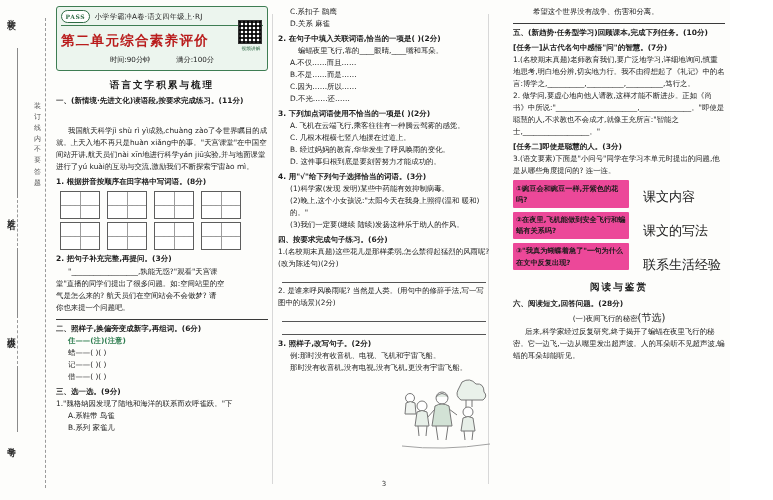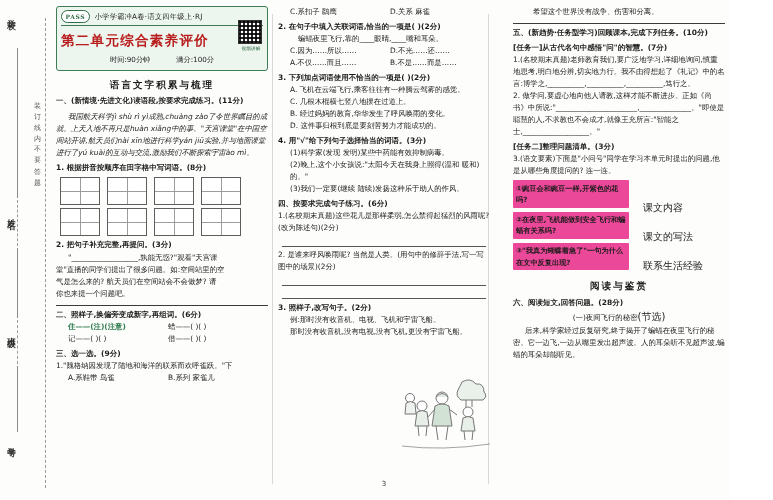--- a/index.html
+++ b/index.html
@@ -113,29 +113,29 @@
   .qr-cap { font-size: 4.6px; color: #2f6b45; margin-top: .5px; letter-spacing: .2px;}
 
   
   .banner {
     text-align: center;
     font-size: 9.6px; font-weight: bold; letter-spacing: 2px;
     color: #1a1a1a; margin: 4px 0 3px 0;
   }
 
   
-  .q { margin-top: 4px; font-style: italic; }
+  .q { margin-top: 18px; }
   .sec-head { font-weight: bold; font-size: 7.5px; margin-top: 3px; }
   .tag {
     color: #2f7d50; font-weight: bold;
   }
   .ind1 { text-indent: 12px; }
   .ind2 { padding-left: 12px; }
   .ind3 { padding-left: 20px; }
-  .opts { display: flex; }
+  .opts { display: flex; flex-direction: column; }
   .opts > div { flex: 1; }
   .hr-ans { border: 0; border-top: 1px solid #555; margin: 12px 4px 2px 4px; }
   .divider {
     border: 0; border-top: 1.1px solid #3a3a3a; margin: 5px 0 3px 0;
   }
 
   
   .tzg-row { display: flex; gap: 7px; margin: 3px 0 3px 4px; }
   .tzg {
     width: 40px; height: 28px;
@@ -158,21 +158,21 @@
     background: #ec4899;
     border-radius: 1px;
     padding: 2.5px 3px;
     margin-bottom: 4px;
     font-size: 7.2px;
     line-height: 1.55;
     font-weight: bold;
   }
   .match-right {
     display: flex; flex-direction: column; justify-content: flex-end;
-    font-size: 10px; padding-top: 6px; gap: 13px;
+    font-size: 13px; padding-top: 6px; gap: 13px;
   }
 
   
   .illus {
     position: absolute; right: -2px; top: 370px;
     width: 92px; height: 78px; opacity: .92;
   }
 
   .pagenum {
     position: absolute; left: 0; right: 0; bottom: 4px;
@@ -269,26 +269,26 @@
 
   <div class="col" id="col2">
     <div class="opts ind2">
       <div>C.系扣子   鹞鹰</div>
       <div>D.关系   麻雀</div>
     </div>
 
     <div class="sec-head">2. 在句子中填入关联词语,恰当的一项是(    )(2分)</div>
     <div class="ind3">蝙蝠夜里飞行,靠的____眼睛,____嘴和耳朵。</div>
     <div class="opts ind2">
+      <div>A.不仅……而且……</div>
+      <div>B.不是……而是……</div>
+    </div>
+    <div class="opts ind2">
       <div>C.因为……所以……</div>
       <div>D.不光……还……</div>
-    </div>
-    <div class="opts ind2">
-      <div>A.不仅……而且……</div>
-      <div>B.不是……而是……</div>
     </div>
 
     <div class="sec-head">3. 下列加点词语使用不恰当的一项是(    )(2分)</div>
     <div class="ind2">A. 飞机在云端飞行,乘客往往有一种腾云驾雾的感觉。</div>
     <div class="ind2">C. 几根木棍横七竖八地摆在过道上。</div>
     <div class="ind2">B. 经过妈妈的教育,华华发生了呼风唤雨的变化。</div>
     <div class="ind2">D. 这件事归根到底是要刻苦努力才能成功的。</div>
 
     <div class="sec-head">4. 用"√"给下列句子选择恰当的词语。(3分)</div>
     <div class="ind2">(1)科学家(发现   发明)某些中药能有效抑制病毒。</div>
@@ -342,21 +342,21 @@
   <div class="col" id="col3">
     <div class="ind3">希望这个世界没有战争、伤害和分离。</div>
 
     <hr class="divider">
 
     <div class="sec-head">五、(新趋势·任务型学习)回顾课本,完成下列任务。(10分)</div>
     <div class="sec-head">[任务一]从古代名句中感悟"问"的智慧。(7分)</div>
     <div>1.(名校期末真题)老师教育我们,要广泛地学习,详细地询问,慎重地思考,明白地分辨,切实地力行。我不由得想起了《礼记》中的名言:博学之,__________,__________,__________,笃行之。</div>
     <div>2. 做学问,要虚心地向他人请教,这样才能不断进步。正如《尚书》中所说:"______________________,______________。"即使是聪慧的人,不求教也不会成才,就像王充所言:"智能之士,__________________。"</div>
 
-    <div class="sec-head">[任务二]整理问题清单。(3分)</div>
+    <div class="sec-head">[任务二]即使是聪慧的人。(3分)</div>
     <div>3.(语文要素)下面是"小问号"同学在学习本单元时提出的问题,他是从哪些角度提问的? 连一连。</div>
 
     <div class="match">
       <div class="match-left">
         <div class="match-item">①豌豆会和豌豆一样,开紫色的花吗?</div>
         <div class="match-item">②在夜里,飞机能做到安全飞行和蝙蝠有关系吗?</div>
         <div class="match-item">③"我真为蝴蝶着急了"一句为什么在文中反复出现?</div>
       </div>
       <div class="match-right">
         <div>课文内容</div>

